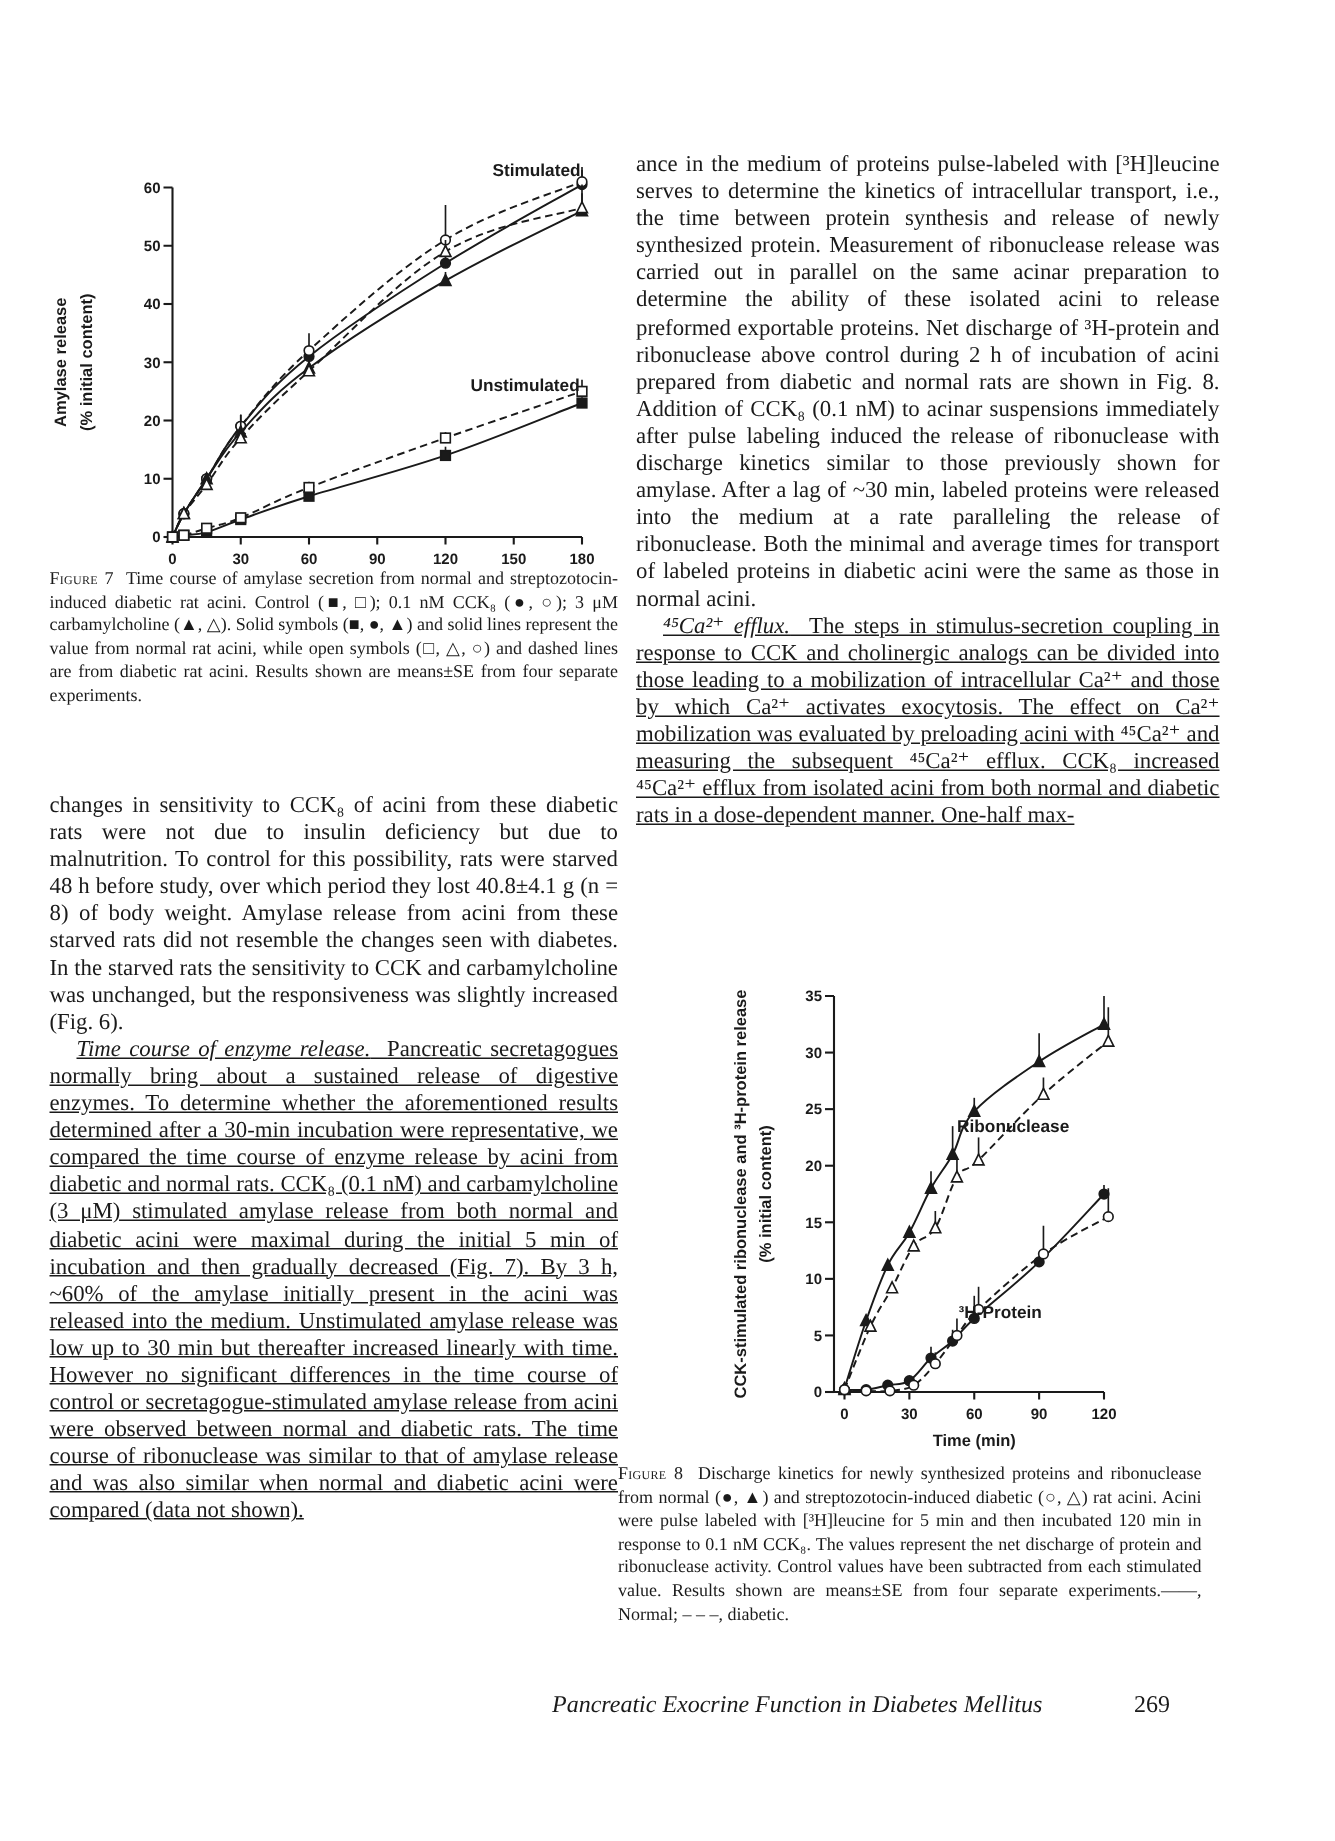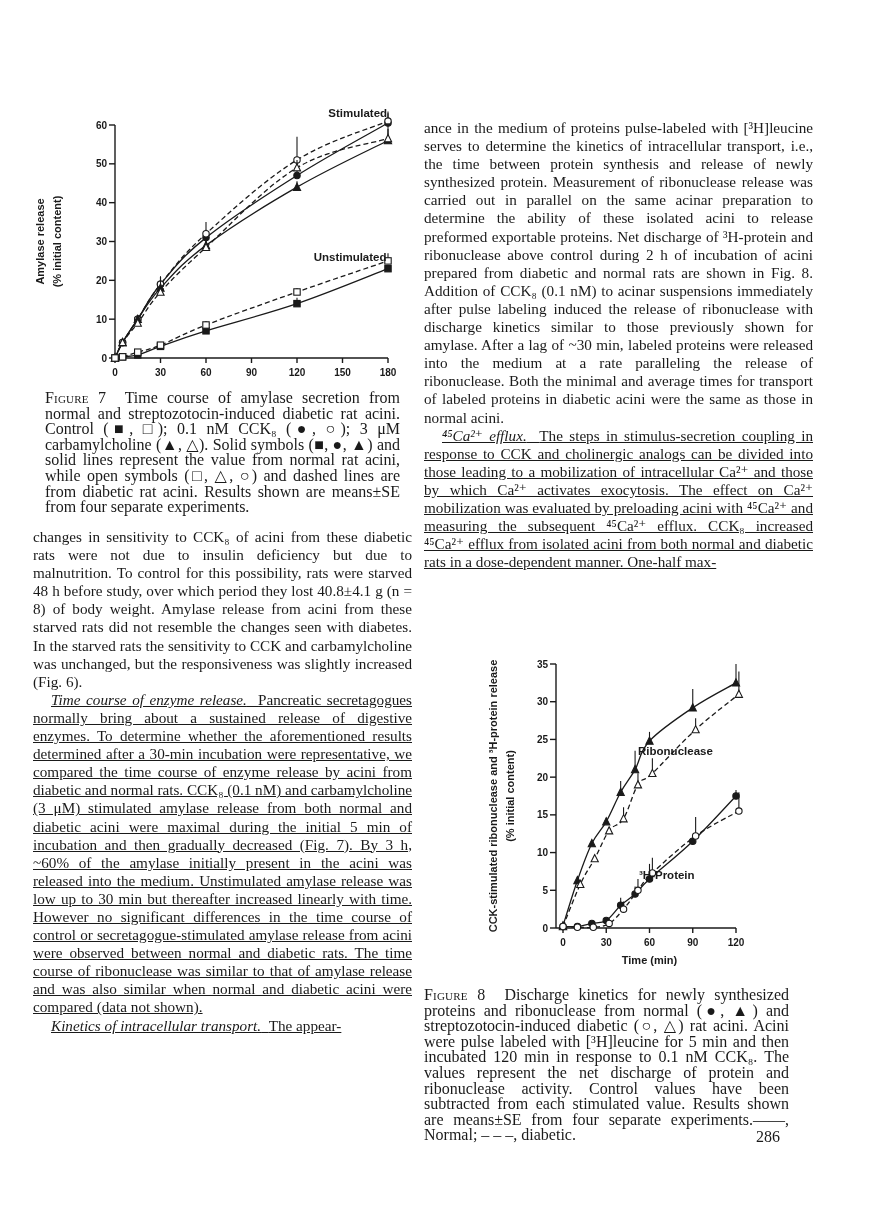--- a/index.html
+++ b/index.html
@@ -2,21 +2,21 @@
 <html><head>
 <meta charset="utf-8">
 <style>
   html, body { margin: 0; padding: 0; background: #ffffff; }
   body { width: 890px; height: 1227px; position: relative; overflow: hidden; color: #1a1a1a;
          font-family: "Liberation Serif", "DejaVu Serif", serif; }
   .col { position: absolute; }
   .body-text { font-size: 15.2px; line-height: 18.1px; text-align: justify; hyphens: none; margin: 0; }
   .body-text p { margin: 0; }
   .indent { text-indent: 18px; text-decoration: underline; }
-  .caption { font-size: 16px; line-height: 15.6px; text-align: justify; margin: 12px; }
+  .caption { font-size: 12px; line-height: 15.6px; text-align: justify; margin: 0; }
   .fig-label { font-variant: small-caps; letter-spacing: 0.2px; }
   .chart svg { display: block; }
   .chart text { font-family: "Liberation Sans", "DejaVu Sans", sans-serif; fill: #1a1a1a; font-weight: bold; }
   .axis-line { stroke: #1a1a1a; stroke-width: 1.4; fill: none; }
   .series-solid { stroke: #1a1a1a; stroke-width: 1.3; fill: none; }
   .series-dashed { stroke: #1a1a1a; stroke-width: 1.3; fill: none; stroke-dasharray: 5 3; }
   .errbar { stroke: #1a1a1a; stroke-width: 1.1; }
   .footer { position: absolute; left: 368px; top: 1128px; width: 450px; font-size: 16px; }
   .footer-title { font-style: italic; }
   .footer-page { position: absolute; right: 38px; top: 0; }
@@ -161,24 +161,23 @@
     </svg>
 </div>
 
 <div class="col" style="left:33px; top:378px; width:379px;">
   <p class="caption"><span class="fig-label">Figure 7</span>&nbsp;&nbsp;<span>Time course of amylase secretion from normal and streptozotocin-induced diabetic rat acini. Control (■, □); 0.1 nM CCK₈ (●, ○); 3 μM carbamylcholine (▲, △). Solid symbols (■, ●, ▲) and solid lines represent the value from normal rat acini, while open symbols (□, △, ○) and dashed lines are from diabetic rat acini. Results shown are means±SE from four separate experiments.</span></p>
 </div>
 
 <div class="col body-text" style="left:33px; top:528px; width:379px;">
   <p>changes in sensitivity to CCK₈ of acini from these diabetic rats were not due to insulin deficiency but due to malnutrition. To control for this possibility, rats were starved 48 h before study, over which period they lost 40.8±4.1 g (n = 8) of body weight. Amylase release from acini from these starved rats did not resemble the changes seen with diabetes. In the starved rats the sensitivity to CCK and carbamylcholine was unchanged, but the responsiveness was slightly increased (Fig. 6).</p>
   <p class="indent"><i>Time course of enzyme release.</i>&nbsp;&nbsp;<span>Pancreatic secretagogues normally bring about a sustained release of digestive enzymes. To determine whether the aforementioned results determined after a 30-min incubation were representative, we compared the time course of enzyme release by acini from diabetic and normal rats. CCK₈ (0.1 nM) and carbamylcholine (3 μM) stimulated amylase release from both normal and diabetic acini were maximal during the initial 5 min of incubation and then gradually decreased (Fig. 7). By 3 h, ~60% of the amylase initially present in the acini was released into the medium. Unstimulated amylase release was low up to 30 min but thereafter increased linearly with time. However no significant differences in the time course of control or secretagogue-stimulated amylase release from acini were observed between normal and diabetic rats. The time course of ribonuclease was similar to that of amylase release and was also similar when normal and diabetic acini were compared (data not shown).</span></p>
-  <p class="indent"><i>Kinetics of intracellular transport.</i>&nbsp;&nbsp;<span>The appear-</span></p>
-</div>
-
-<div class="col body-text" style="left:424px; top:119px; width:389px;">
+</div>
+
+<div class="col body-text" style="left:424px; top:101px; width:389px;">
   <p>ance in the medium of proteins pulse-labeled with [³H]leucine serves to determine the kinetics of intracellular transport, i.e., the time between protein synthesis and release of newly synthesized protein. Measurement of ribonuclease release was carried out in parallel on the same acinar preparation to determine the ability of these isolated acini to release preformed exportable proteins. Net discharge of ³H-protein and ribonuclease above control during 2 h of incubation of acini prepared from diabetic and normal rats are shown in Fig. 8. Addition of CCK₈ (0.1 nM) to acinar suspensions immediately after pulse labeling induced the release of ribonuclease with discharge kinetics similar to those previously shown for amylase. After a lag of ~30 min, labeled proteins were released into the medium at a rate paralleling the release of ribonuclease. Both the minimal and average times for transport of labeled proteins in diabetic acini were the same as those in normal acini.</p>
   <p class="indent"><i>⁴⁵Ca²⁺ efflux.</i>&nbsp;&nbsp;<span>The steps in stimulus-secretion coupling in response to CCK and cholinergic analogs can be divided into those leading to a mobilization of intracellular Ca²⁺ and those by which Ca²⁺ activates exocytosis. The effect on Ca²⁺ mobilization was evaluated by preloading acini with ⁴⁵Ca²⁺ and measuring the subsequent ⁴⁵Ca²⁺ efflux. CCK₈ increased ⁴⁵Ca²⁺ efflux from isolated acini from both normal and diabetic rats in a dose-dependent manner. One-half max-</span></p>
 </div>
 
 <div class="col chart" style="left:475px; top:645px; width:320px; height:325px;">
   <svg id="fig8" width="320" height="325" viewBox="0 0 320 325">
       <line x1="81" y1="283" x2="261" y2="283" class="axis-line"></line>
       <line x1="81" y1="19" x2="81" y2="283" class="axis-line"></line>
       <line x1="88" y1="283" x2="88" y2="288" class="axis-line"></line>
       <text x="88" y="301" text-anchor="middle" font-size="10">0</text>
@@ -286,14 +285,15 @@
       <text x="200.45" y="109.5142857142857" text-anchor="middle" font-size="11.5">Ribonuclease</text>
       <text x="191.8" y="233.97142857142856" text-anchor="middle" font-size="11.5">³H-Protein</text>
     </svg>
 </div>
 
 <div class="col" style="left:412px; top:975px; width:389px;">
   <p class="caption"><span class="fig-label">Figure 8</span>&nbsp;&nbsp;<span>Discharge kinetics for newly synthesized proteins and ribonuclease from normal (●, ▲) and streptozotocin-induced diabetic (○, △) rat acini. Acini were pulse labeled with [³H]leucine for 5 min and then incubated 120 min in response to 0.1 nM CCK₈. The values represent the net discharge of protein and ribonuclease activity. Control values have been subtracted from each stimulated value. Results shown are means±SE from four separate experiments.——, Normal; – – –, diabetic.</span></p>
 </div>
 
 <div class="footer">
-  <span class="footer-page">286</span>
+  <span class="footer-title">Pancreatic Exocrine Function in Diabetes Mellitus</span>
+  <span class="footer-page">269</span>
 </div>
 
 </body></html>

